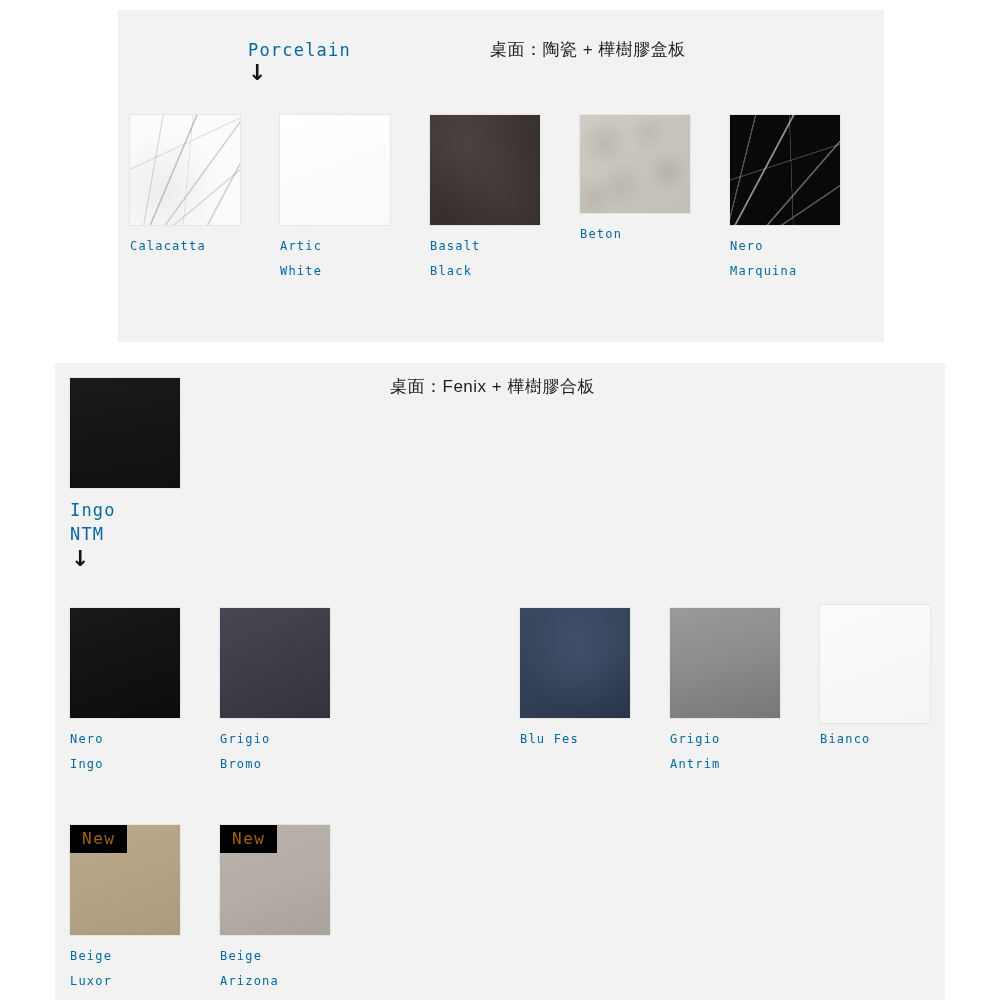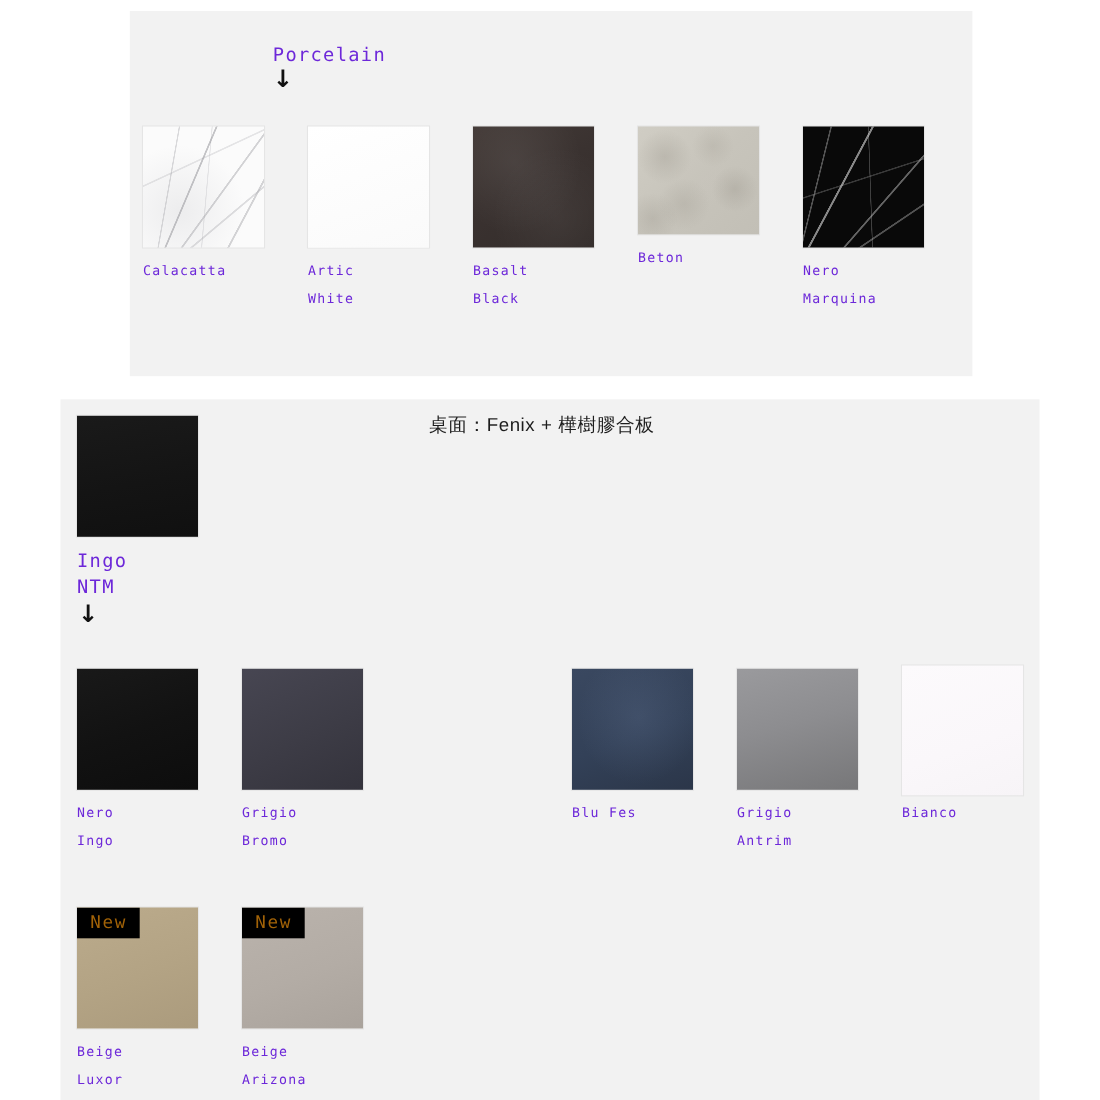--- a/index.html
+++ b/index.html
@@ -48,21 +48,21 @@
     color: #1d1d1d;
     letter-spacing: 0.5px;
     white-space: nowrap;
   }
   .cjk-title-1 { left: 372px; top: 28px; }
   .cjk-title-2 { left: 390px; top: 375px; }
 
   
   .mono {
     font-family: "DejaVu Sans Mono", "Liberation Mono", monospace;
-    color: #6d28d9;
+    color: #0369a1;
     letter-spacing: 1.2px;
   }
 
   .group-label {
     position: absolute;
     font-size: 17px;
     line-height: 24px;
     white-space: pre-line;
   }
   .group-label-porcelain { left: 130px; top: 28px; }
@@ -186,20 +186,21 @@
   .tex-beige-arizona {
     background: linear-gradient(160deg, #bab3ac 0%, #b3aca5 55%, #aaa39c 100%);
   }
 </style>
 </head>
 <body>
 
 <div class="board">
 
   <div class="panel panel-porcelain">
+    <div class="cjk-title cjk-title-1">桌面：陶瓷 + 樺樹膠盒板</div>
 
     <div class="mono group-label group-label-porcelain">Porcelain</div>
     <div class="arrow arrow-porcelain">↓</div>
 
     <div class="swatch" style="left:12px; top:105px; width:110px; height:110px;">
       <div class="swatch-tile tex-calacatta"></div>
       <div class="mono swatch-caption">Calacatta</div>
     </div>
 
     <div class="swatch" style="left:162px; top:105px; width:110px; height:110px;">

